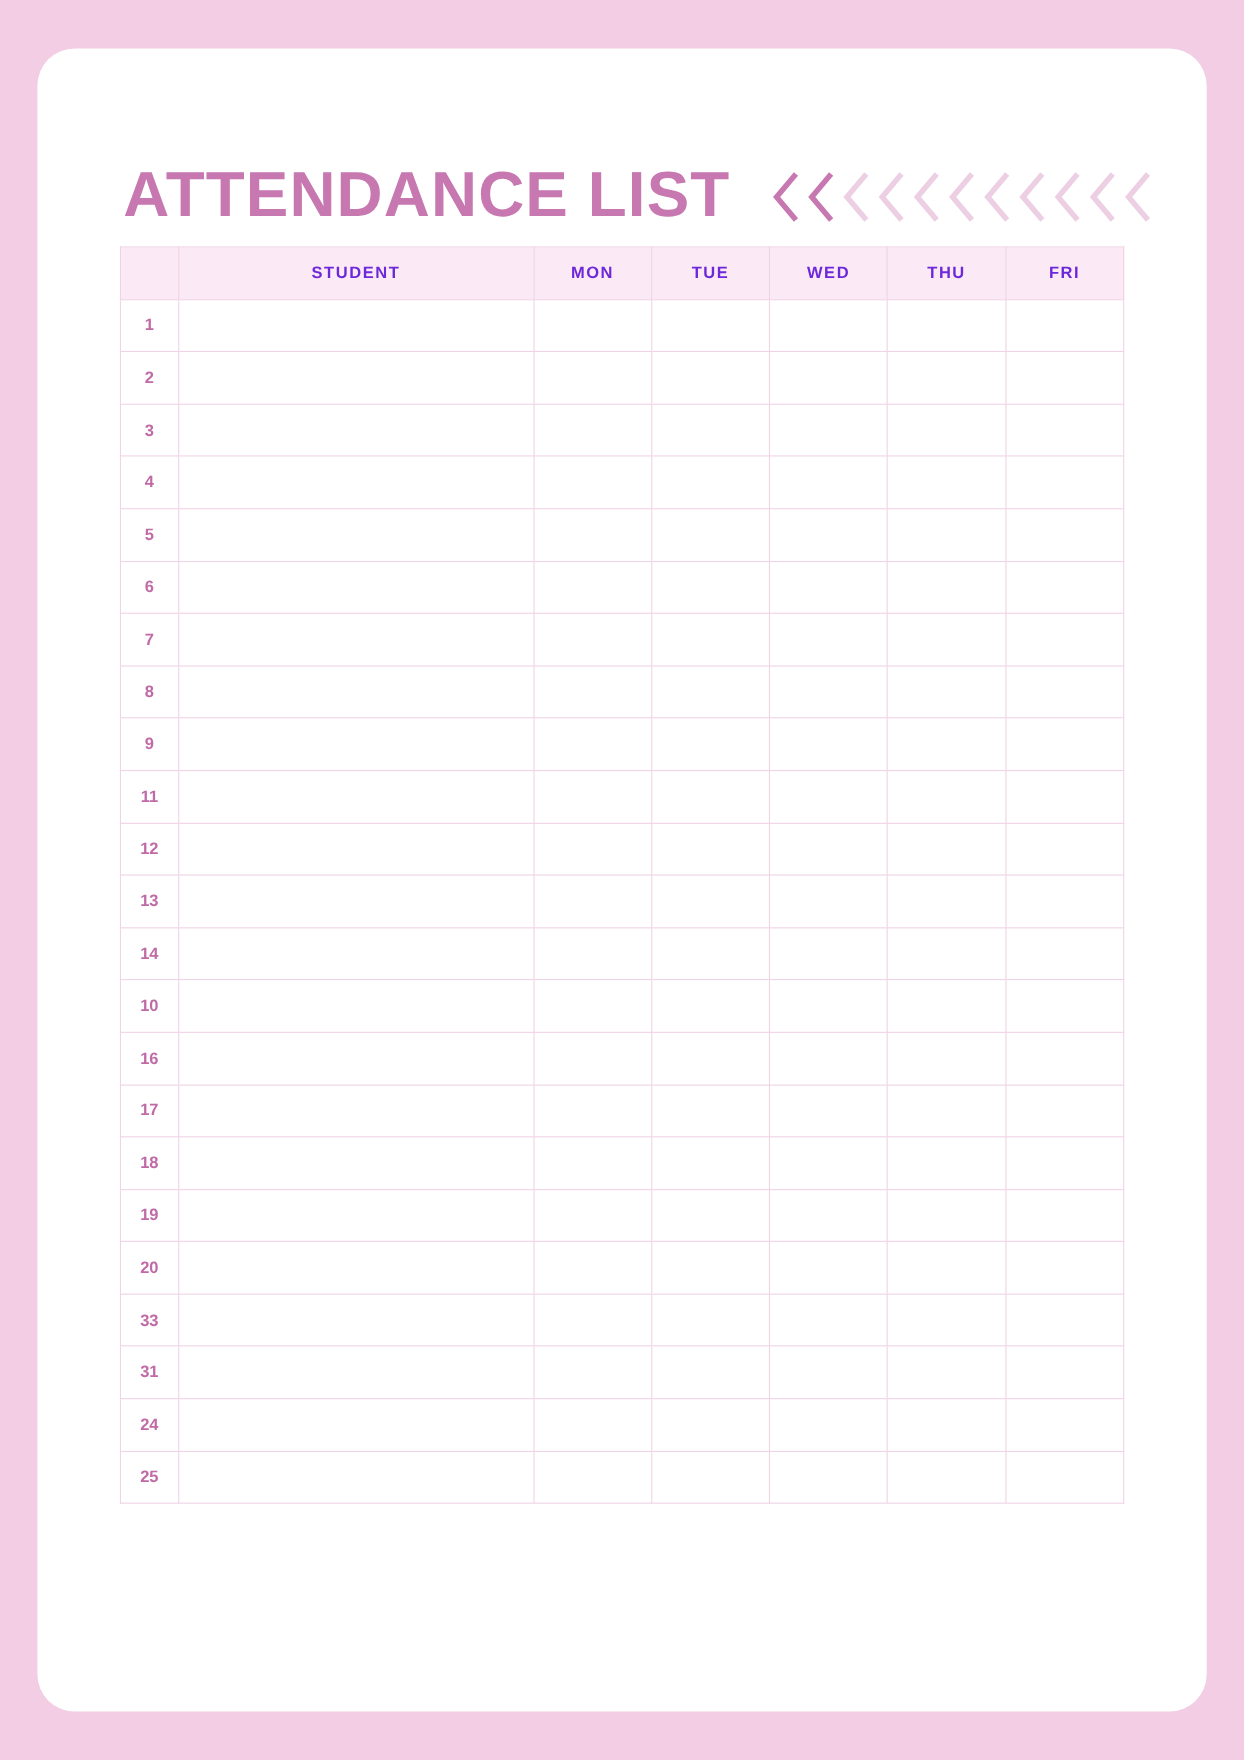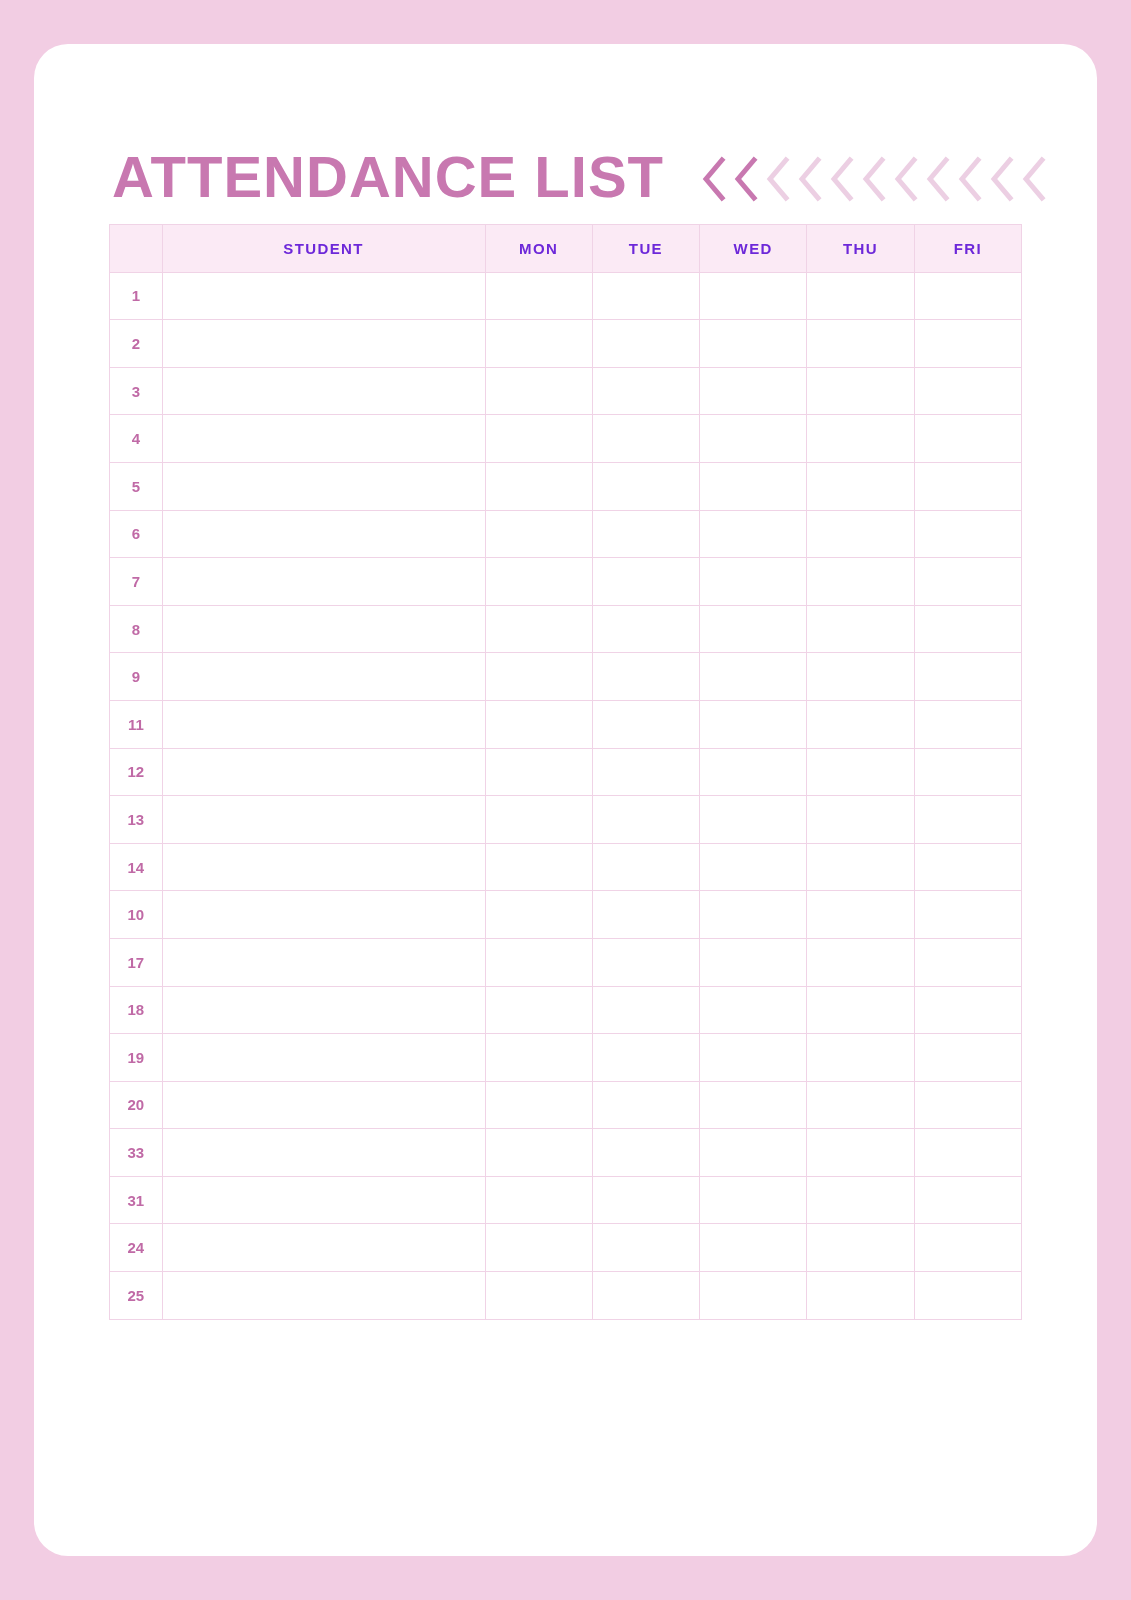--- a/index.html
+++ b/index.html
@@ -272,20 +272,29 @@
         <tr>
           <td class="num">10</td>
           <td class="blank"></td>
           <td class="blank"></td>
           <td class="blank"></td>
           <td class="blank"></td>
           <td class="blank"></td>
           <td class="blank"></td>
         </tr>
         <tr>
+          <td class="num">16</td>
+          <td class="blank"></td>
+          <td class="blank"></td>
+          <td class="blank"></td>
+          <td class="blank"></td>
+          <td class="blank"></td>
+          <td class="blank"></td>
+        </tr>
+        <tr>
           <td class="num">17</td>
           <td class="blank"></td>
           <td class="blank"></td>
           <td class="blank"></td>
           <td class="blank"></td>
           <td class="blank"></td>
           <td class="blank"></td>
         </tr>
         <tr>
           <td class="num">18</td>

